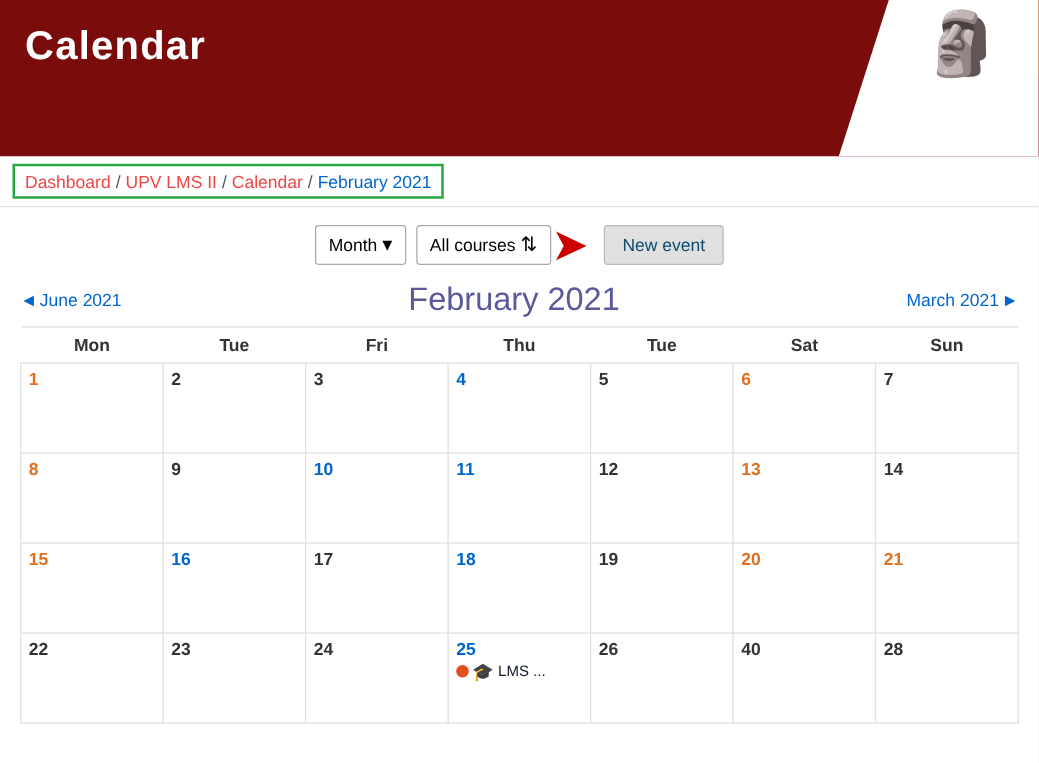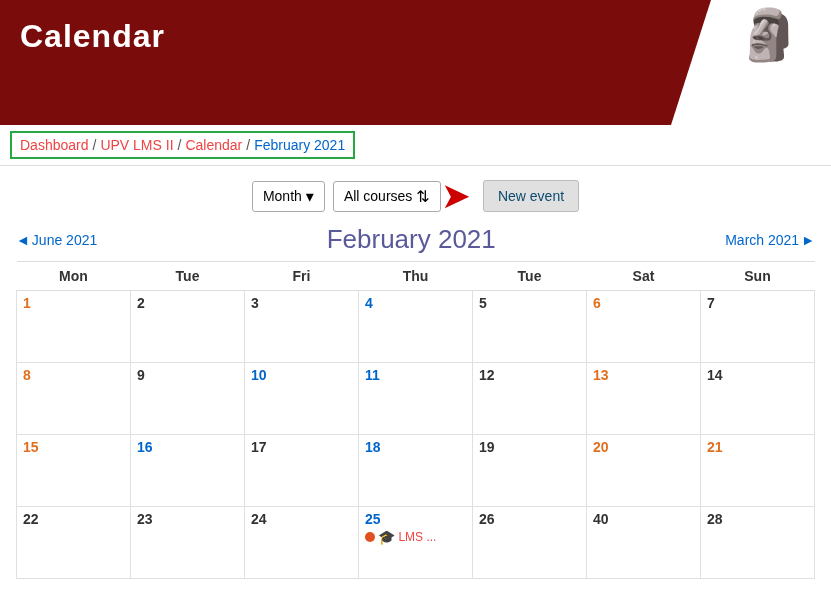--- a/index.html
+++ b/index.html
@@ -191,21 +191,21 @@
       width: 10px;
       height: 10px;
       border-radius: 50%;
       background: #e05020;
       flex-shrink: 0;
     }
     .event-icon {
       font-size: 14px;
     }
     .event-label {
-      color: #ef4444;
+      color: #0f172a;
       overflow: hidden;
       white-space: nowrap;
       text-overflow: ellipsis;
     }
   </style>
 </head>
 <body>
 
 <div class="header">
   <div class="header-title">Calendar</div>

